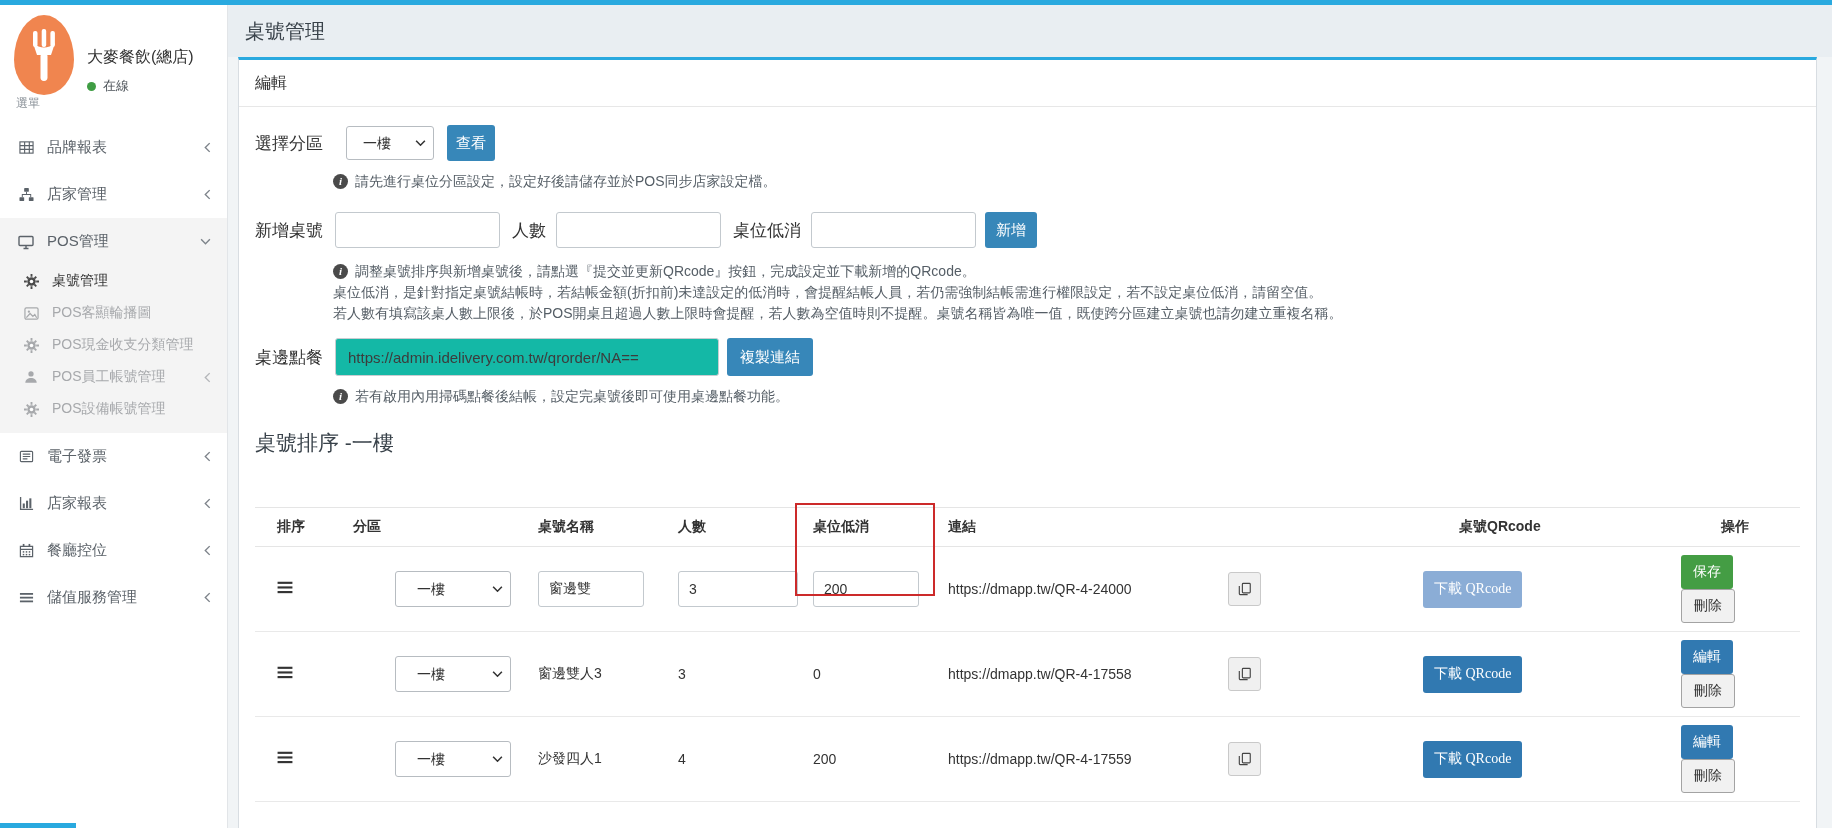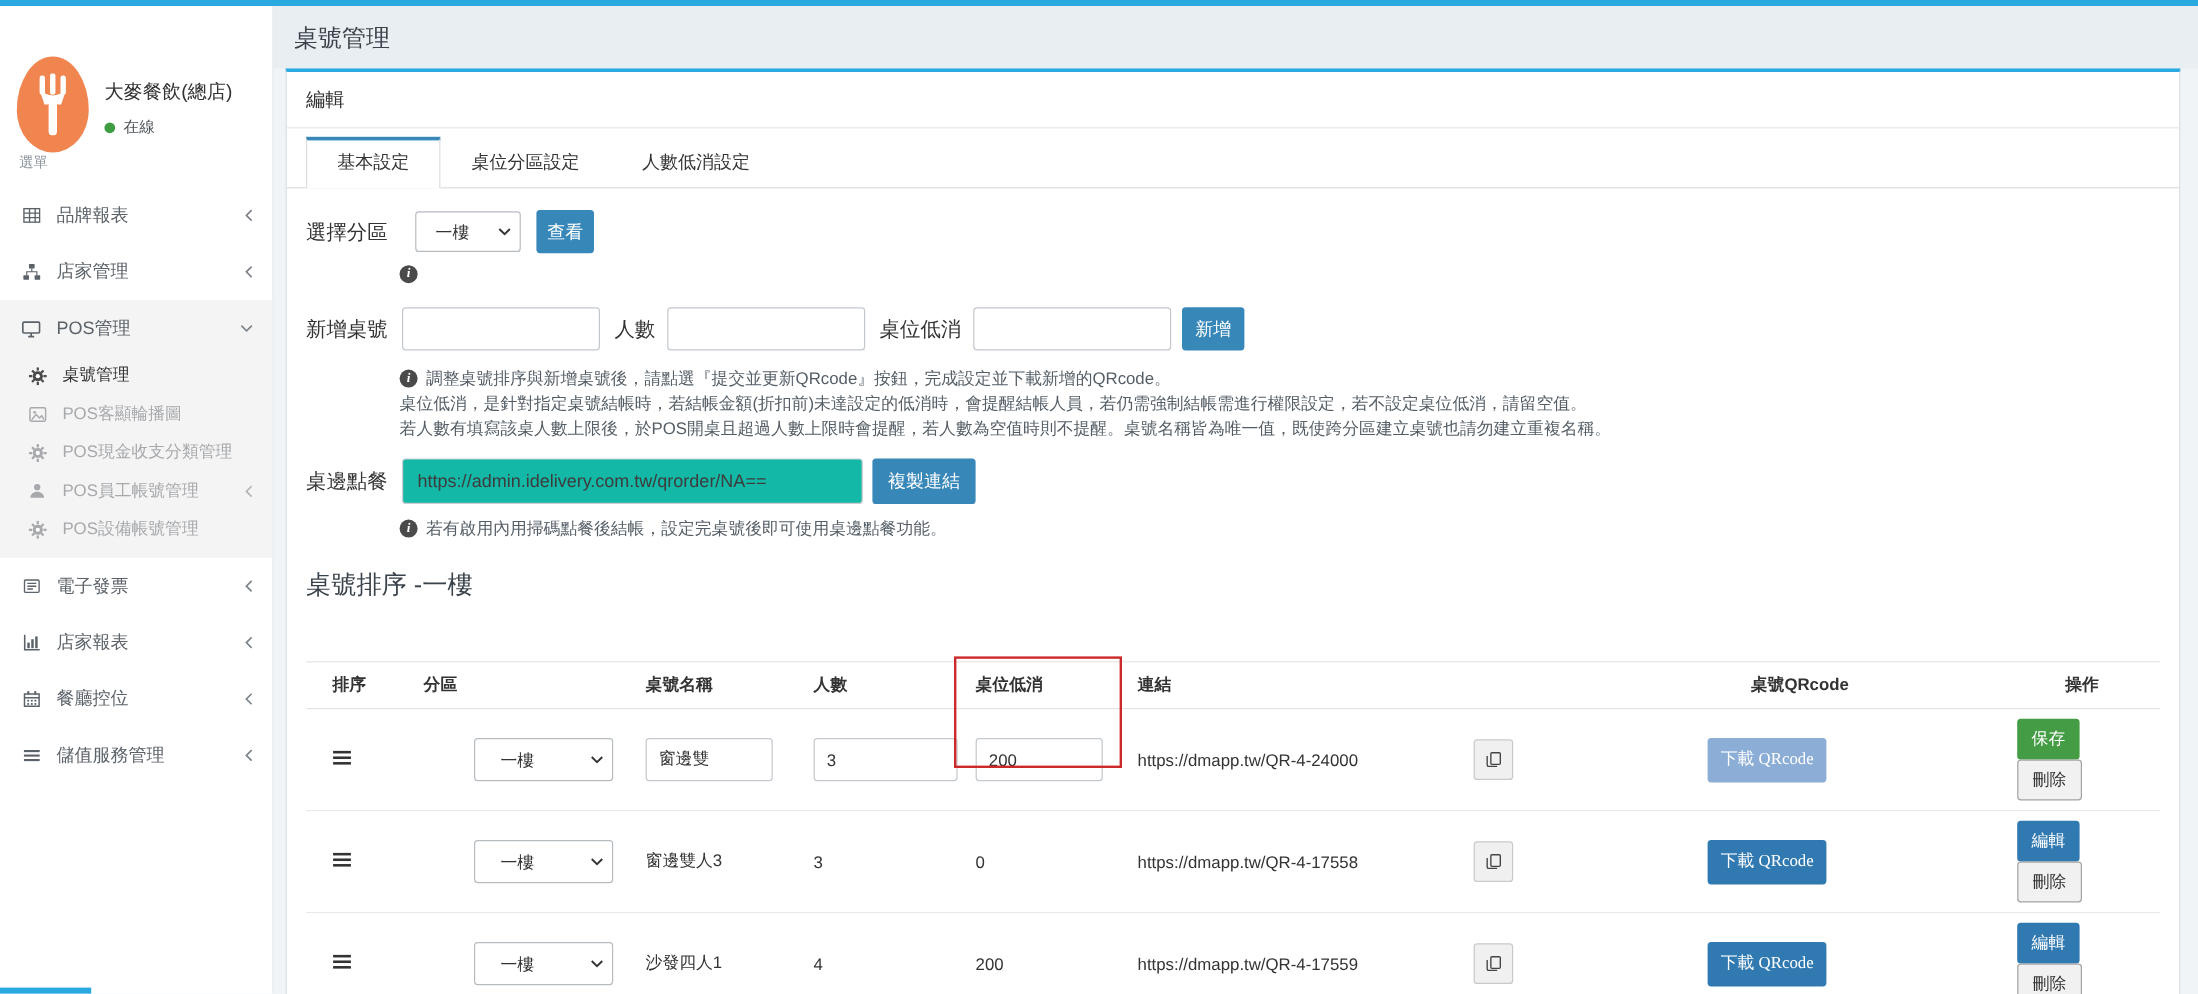--- a/index.html
+++ b/index.html
@@ -3,21 +3,21 @@
 <meta charset="utf-8">
 <style>
   * { box-sizing: border-box; margin: 0; padding: 0; }
   html,body { width:1832px; height:828px; overflow:hidden;
     font-family:"Liberation Sans","DejaVu Sans",sans-serif; background:#f1f4f6; color:#333; }
   .topstrip { position:absolute; top:0; left:0; width:1832px; height:5px; background:#29a9df; z-index:5; }
 
   
   .sidebar { position:absolute; top:5px; left:0; width:228px; height:823px; background:#fff;
     border-right:1px solid #e2e5e8; }
-  .brand { display:flex; align-items:center; padding:10px 10px 0 14px;margin-top:32px; }
+  .brand { display:flex; align-items:flex-end; padding:10px 10px 0 14px; }
   .logo { width:60px; height:80px; background:#f0854f; flex:0 0 auto;
     border-radius:50% 50% 50% 50% / 56% 56% 44% 44%; display:flex; align-items:center; justify-content:center; }
   .brand-info { margin-left:13px; padding-top:8px; }
   .brand-name { font-size:16px; color:#333; }
   .brand-status { margin-top:9px; font-size:13px; color:#4c5258; display:flex; align-items:center; gap:7px; }
   .dot { width:9px; height:9px; border-radius:50%; background:#3f9d44; display:inline-block; }
   .menu-label { padding:0 16px; font-size:12px; color:#8a9198; }
   #menu { margin-top:12px; }
   .menu-item { display:flex; align-items:center; padding:14px 16px; font-size:15px; color:#5b6269; cursor:pointer; }
   .menu-sub { display:flex; align-items:center; padding:7px 16px 7px 21px; font-size:14px; color:#a7a9ac; cursor:pointer; }
@@ -305,42 +305,38 @@
     </nav>
   <div class="sidebar-footer-strip"></div>
 </aside>
 
 <main class="main">
   <div class="page-header">
     <h1>桌號管理</h1>
   </div>
   <section class="card">
     <div class="card-header">編輯</div>
-    <div class="tabs" id="tabs">
-        <div class="tab active">基本設定</div>
-        <div class="tab">桌位分區設定</div>
-        <div class="tab">人數低消設定</div>
-      </div>
 
     <div class="form-area">
 
       <div class="form-row">
         <span class="form-label">選擇分區</span>
         <span class="sel sel-top">
           <select>
             <option>一樓</option>
           </select>
           <svg class="sel-chev" width="11" height="7" viewBox="0 0 12 8" fill="none" stroke="currentColor" stroke-width="1.8">
               <path d="M1 1.5l5 5 5-5"></path>
             </svg>
         </span>
         <button class="btn btn-view">查看</button>
       </div>
       <div class="hint">
         <span class="info-icon">i</span>
+        <span>請先進行桌位分區設定，設定好後請儲存並於POS同步店家設定檔。</span>
       </div>
 
       <div class="form-row row-add">
         <span class="form-label">新增桌號</span>
         <input class="text-input" value="" style="">
         <span class="inline-label">人數</span>
         <input class="text-input" value="" style="">
         <span class="inline-label">桌位低消</span>
         <input class="text-input" value="" style="">
         <button class="btn btn-add">新增</button>

